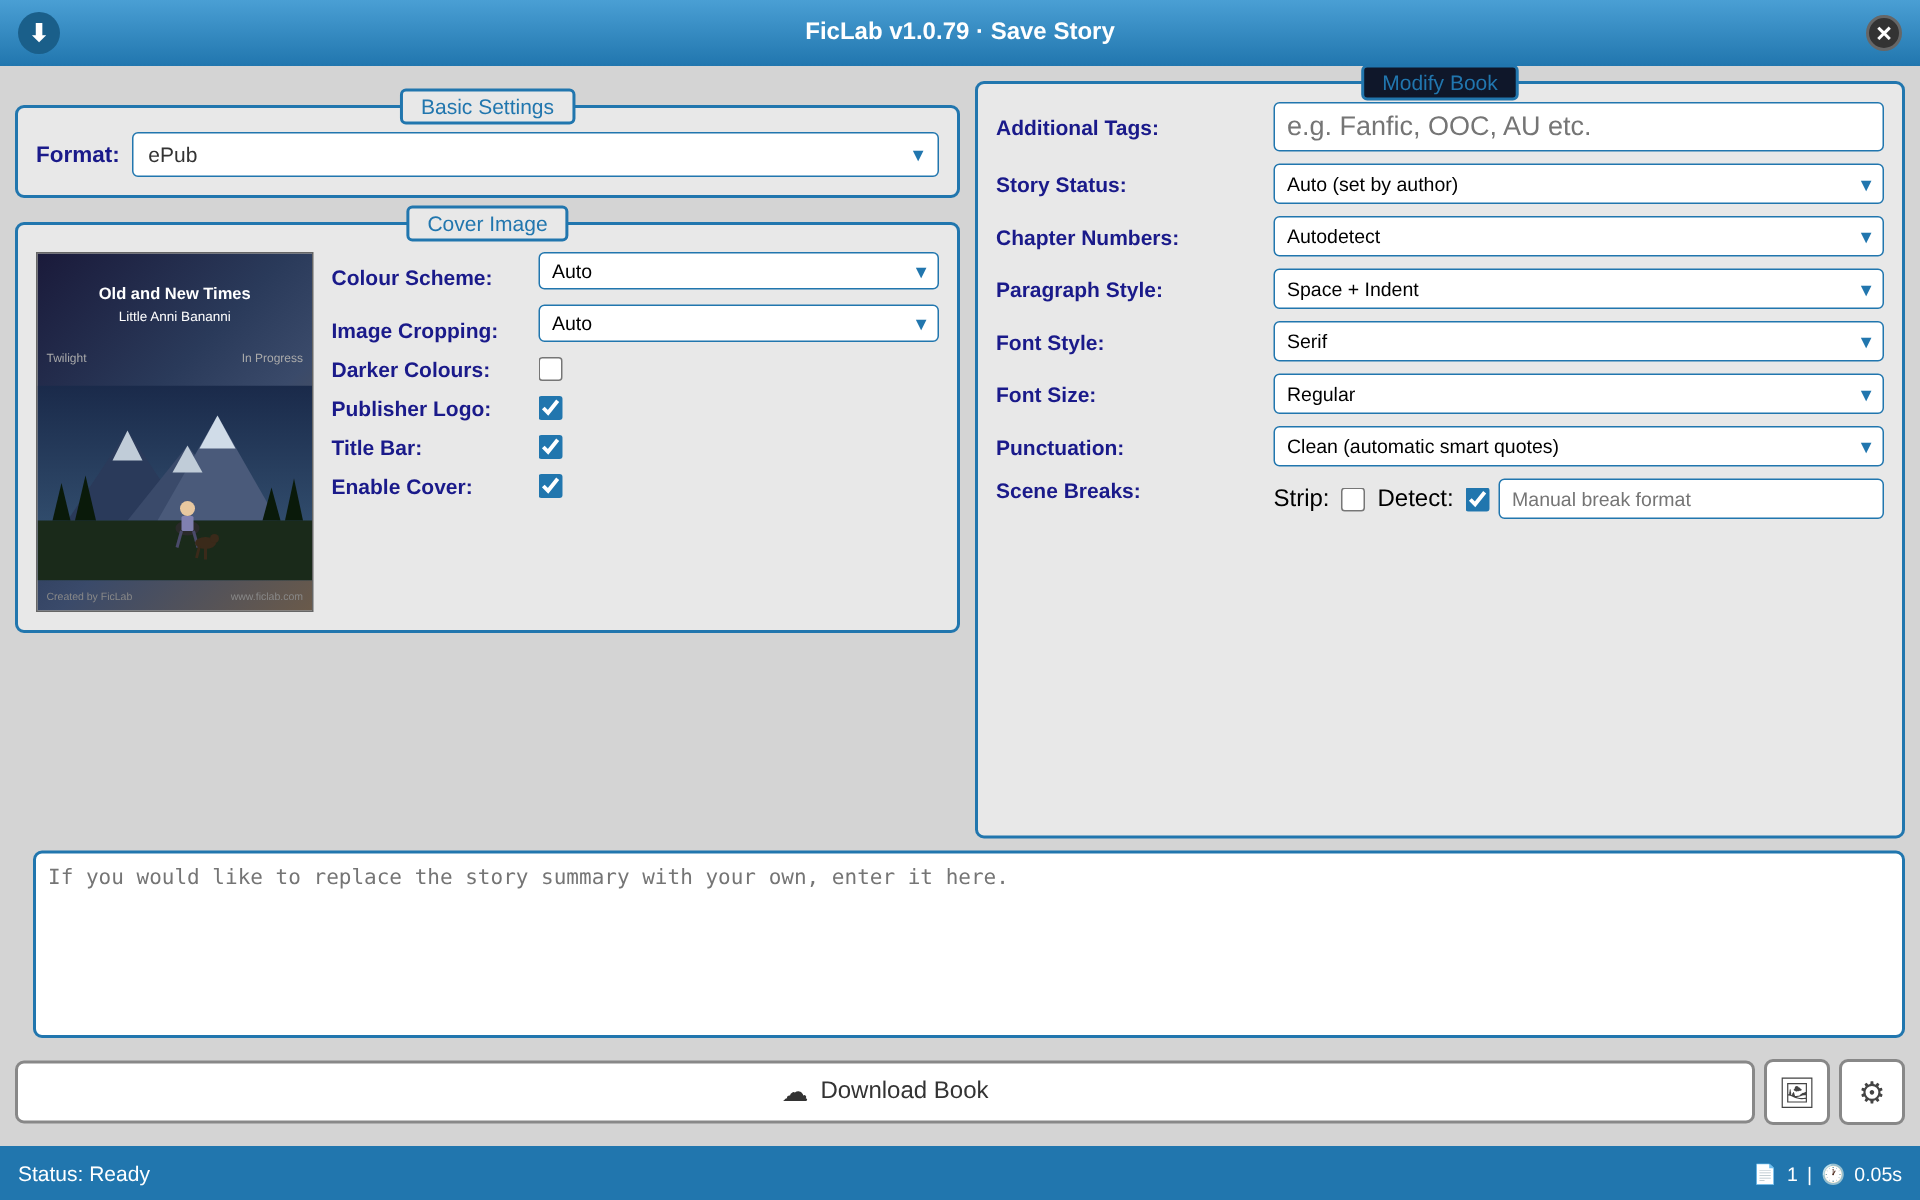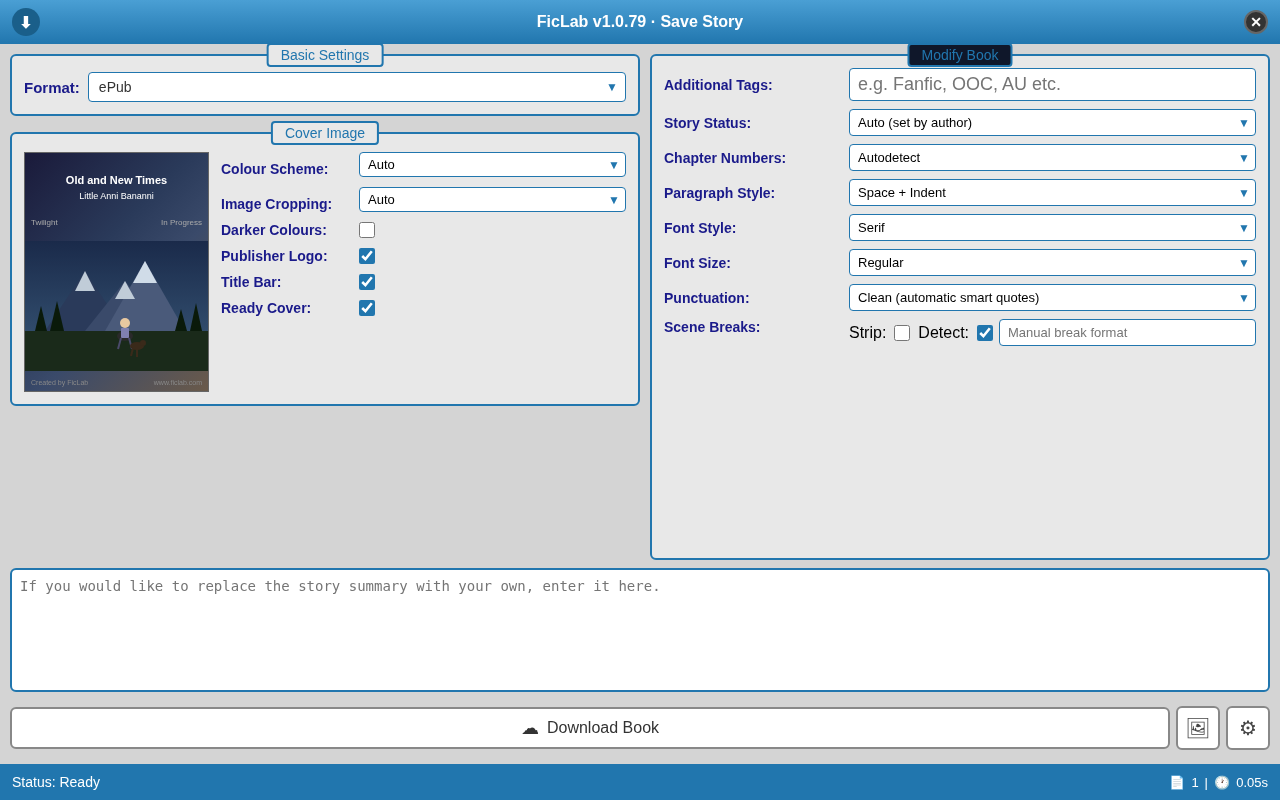--- a/index.html
+++ b/index.html
@@ -76,20 +76,21 @@
       gap: 10px;
       flex: 1;
     }
 
     
     #left-panel {
       flex: 0 0 630px;
       display: flex;
       flex-direction: column;
       gap: 8px;
+      margin-top: 16px;
     }
 
     .section-box {
       border: 2px solid #2176ae;
       border-radius: 6px;
       background: #e8e8e8;
       position: relative;
       padding: 10px 12px 12px 12px;
     }
 
@@ -322,20 +323,21 @@
       font-size: 13px;
       color: #999;
     }
 
     
     #summary-box {
       border: 2px solid #2176ae;
       border-radius: 6px;
       background: white;
       padding: 8px;
+      margin-left: 12px;
     }
     #summary-textarea {
       width: 100%;
       height: 100px;
       border: none;
       outline: none;
       resize: none;
       font-size: 14px;
       color: #999;
       background: white;
@@ -524,21 +526,21 @@
               <span class="option-label">Publisher Logo:</span>
               <input type="checkbox" id="publisher-logo-cb" checked="" style="">
             </div>
 
             <div class="option-row">
               <span class="option-label">Title Bar:</span>
               <input type="checkbox" id="title-bar-cb" checked="" style="">
             </div>
 
             <div class="option-row">
-              <span class="option-label">Ready Cover:</span>
+              <span class="option-label">Enable Cover:</span>
               <input type="checkbox" id="enable-cover-cb" checked="" style="">
             </div>
 
           </div>
         </div>
       </div>
 
     </div>
 
     <div id="right-panel">

